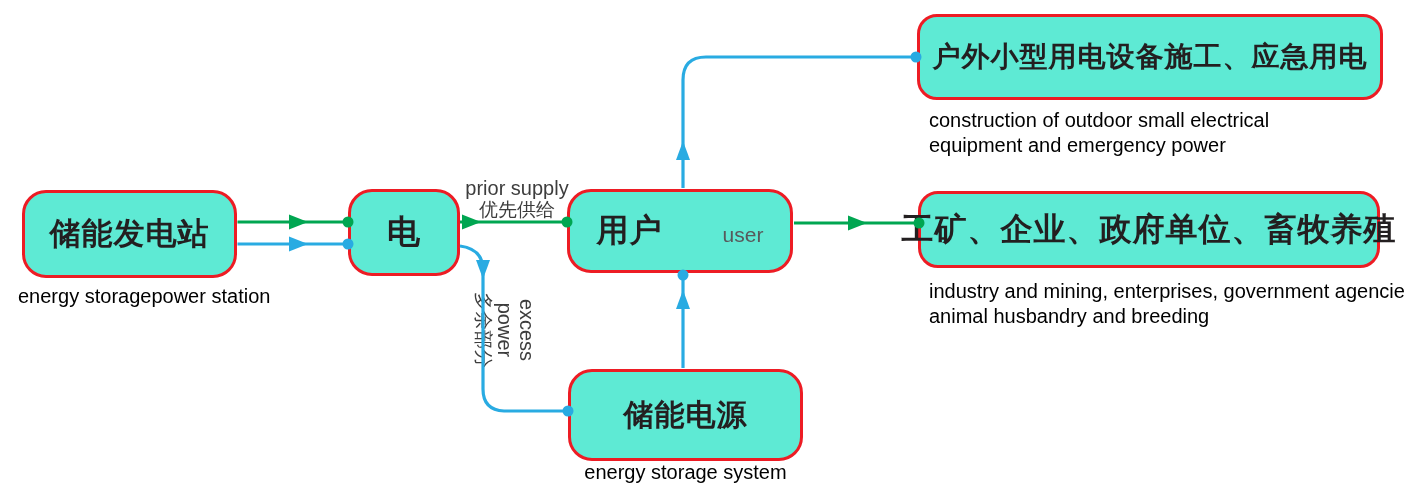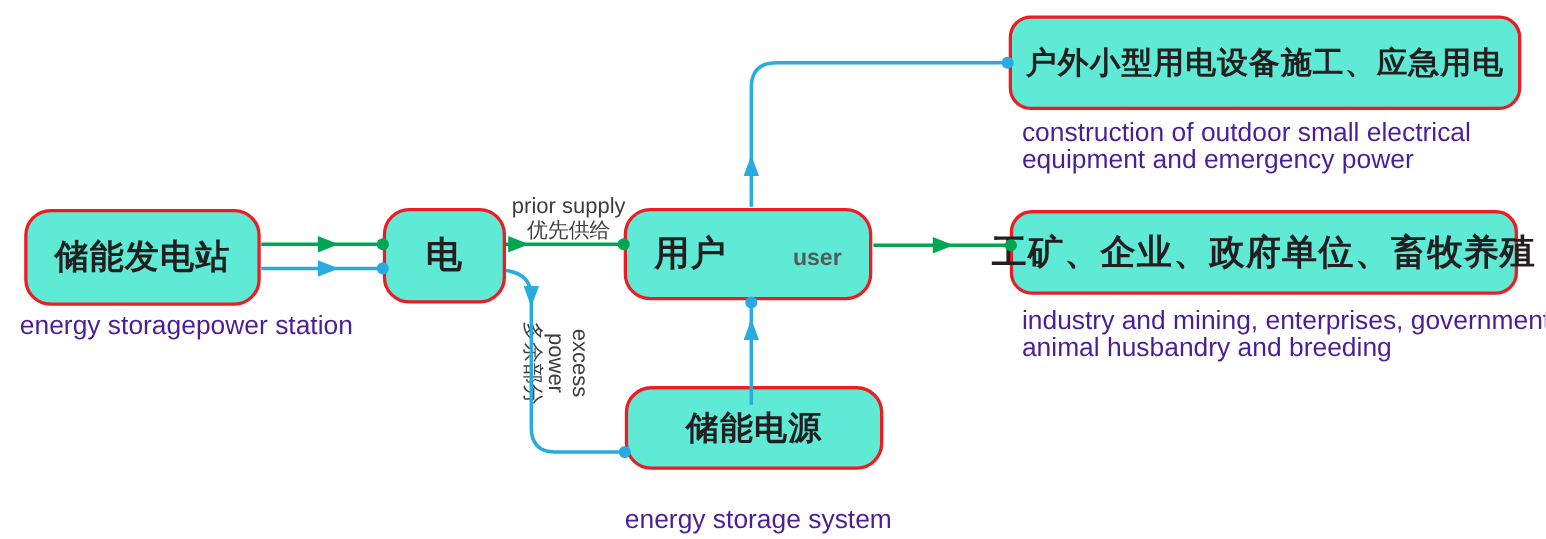--- a/index.html
+++ b/index.html
@@ -24,32 +24,32 @@
     box-sizing:border-box;
     white-space:nowrap;
   }
   .node .zh{
     font-weight:bold;
     color:#231f20;
     letter-spacing:1px;
   }
   .caption{
     position:absolute;
-    color:#4c1d95;
-    font-size:24px;
+    color:#000000;
+    font-size:20px;
     font-weight:300;
     line-height:25px;
     z-index:1;
     white-space:nowrap;
   }
   .center{text-align:center;}
   .sublabel{
     font-size:21px;
     color:#58595b;
-    font-weight:bold;
+    font-weight:normal;
     margin-left:12px;
     padding-top:8px;
     letter-spacing:0;
   }
   .edge-label{
     position:absolute;
     z-index:3;
     color:#3d3d3d;
     text-align:center;
     line-height:22px;
@@ -100,21 +100,21 @@
 
   <div class="node" style="left:348px;top:189px;width:112px;height:87px;">
     <span class="zh" style="font-size:33px;">电</span>
   </div>
 
   <div class="node" style="left:567px;top:189px;width:226px;height:84px;gap:48px;">
     <span class="zh" style="font-size:32px;">用户</span>
     <span class="sublabel">user</span>
   </div>
 
-  <div class="node" style="left:568px;top:351px;width:235px;height:76px;">
+  <div class="node" style="left:568px;top:369px;width:235px;height:92px;">
     <span class="zh" style="font-size:30px;">储能电源</span>
   </div>
 
   <div class="node" style="left:917px;top:14px;width:466px;height:86px;border-radius:20px;">
     <span class="zh" style="font-size:28px;">户外小型用电设备施工、应急用电</span>
   </div>
 
   <div class="node" style="left:918px;top:191px;width:462px;height:77px;border-radius:20px;">
     <span class="zh" style="font-size:32px;">工矿、企业、政府单位、畜牧养殖</span>
   </div>

